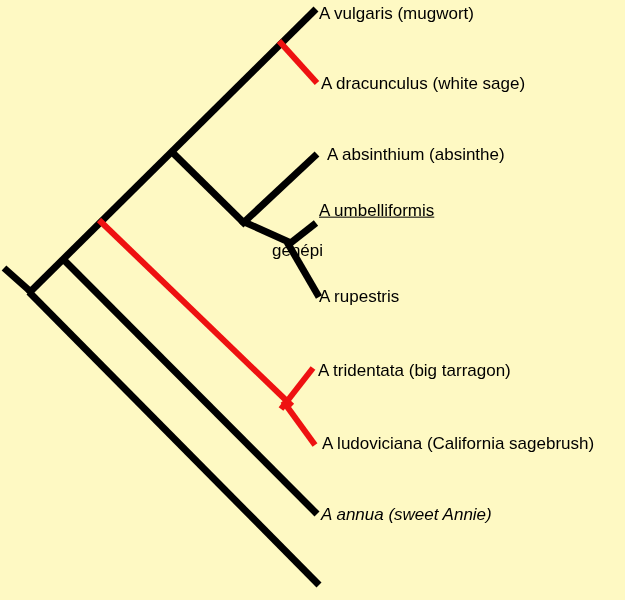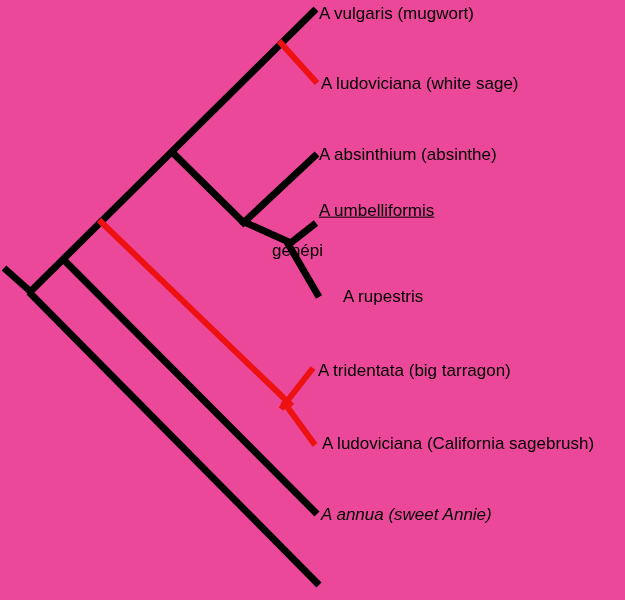--- a/index.html
+++ b/index.html
@@ -1,16 +1,16 @@
 <!DOCTYPE html>
 <html><head>
 <meta charset="utf-8">
 <style>
   html,body{margin:0;padding:0;background:#ffffff;}
-  #figure{position:relative;width:625px;height:600px;background:#ec4899;overflow:hidden;
+  #figure{position:relative;width:625px;height:600px;background:#fef9c3;overflow:hidden;
           font-family:"Liberation Sans",sans-serif;}
   #tree-svg{position:absolute;left:0;top:0;width:625px;height:600px;}
   .branch{stroke-width:7;stroke-linecap:butt;fill:none;}
   .branch.thin{stroke-width:6;}
   .taxon-label{position:absolute;transform:translateY(-50%);font-size:17px;color:#000;
                white-space:nowrap;line-height:1.1;}
 </style>
 </head>
 <body>
 
@@ -28,22 +28,22 @@
     <line class="branch" x1="288" y1="245" x2="316" y2="223" stroke="#000000"></line>
     <line class="branch" x1="287" y1="242" x2="319" y2="297" stroke="#000000"></line>
 
     <line class="branch thin" x1="279" y1="41" x2="317" y2="83" stroke="#ee1111"></line>
     <line class="branch thin" x1="99" y1="220" x2="292" y2="406" stroke="#ee1111"></line>
     <line class="branch thin" x1="281" y1="409" x2="313" y2="368" stroke="#ee1111"></line>
     <line class="branch thin" x1="283" y1="401" x2="315" y2="445" stroke="#ee1111"></line>
   </svg>
 
   <div class="taxon-label" style="left:319px;top:14px;">A vulgaris (mugwort)</div>
-  <div class="taxon-label" style="left:321px;top:84px;">A ludoviciana (white sage)</div>
-  <div class="taxon-label" style="left:319px;top:155px;">A absinthium (absinthe)</div>
+  <div class="taxon-label" style="left:321px;top:84px;">A dracunculus (white sage)</div>
+  <div class="taxon-label" style="left:327px;top:155px;">A absinthium (absinthe)</div>
   <div class="taxon-label" style="left:319px;top:211px;text-decoration:underline;">A umbelliformis</div>
   <div class="taxon-label" style="left:272px;top:251px;">génépi</div>
-  <div class="taxon-label" style="left:319px;top:297px;margin-left:24px;">A rupestris</div>
+  <div class="taxon-label" style="left:319px;top:297px;">A rupestris</div>
   <div class="taxon-label" style="left:318px;top:371px;">A tridentata (big tarragon)</div>
   <div class="taxon-label" style="left:322px;top:444px;">A ludoviciana (California sagebrush)</div>
   <div class="taxon-label" style="left:321px;top:515px;font-style:italic;">A annua (sweet Annie)</div>
 
 </div>
 
 </body></html>

